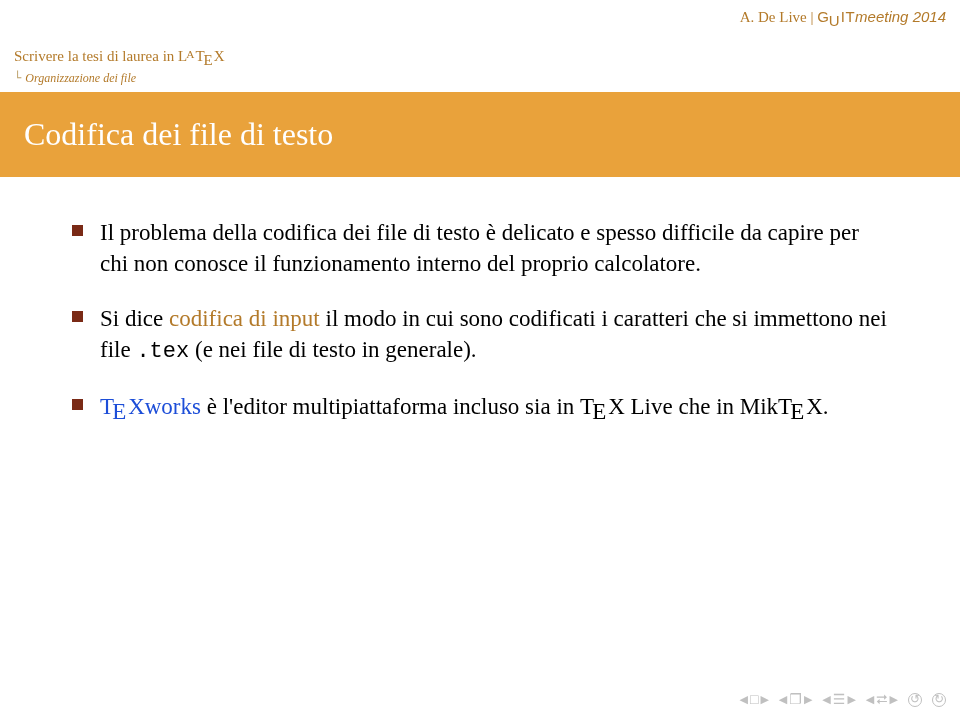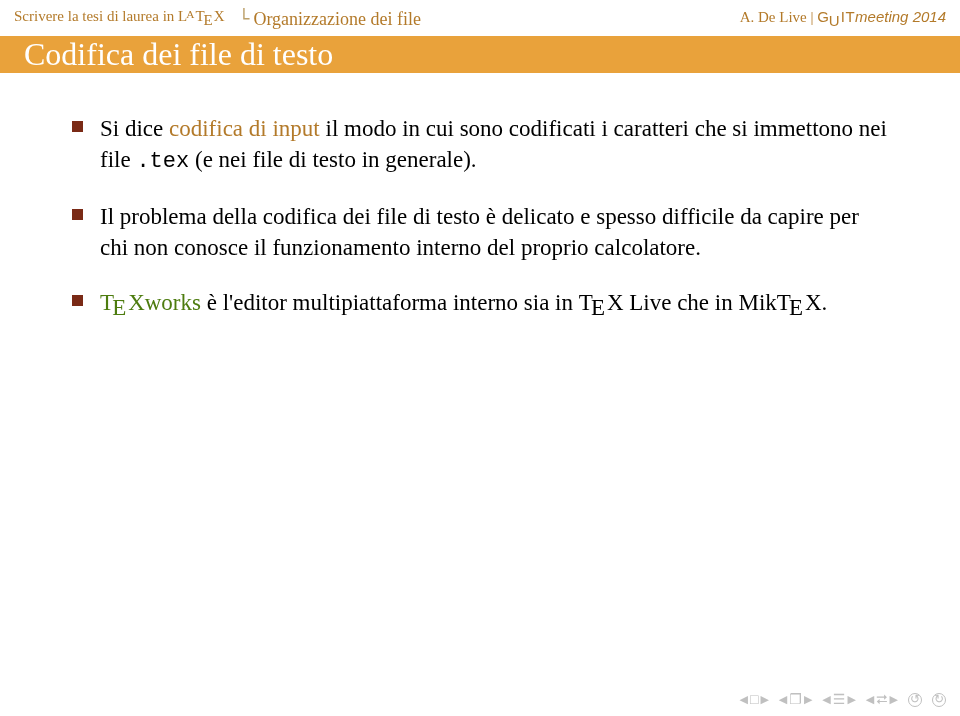--- a/index.html
+++ b/index.html
@@ -1,31 +1,31 @@
 <!DOCTYPE html>
 <html><head>
 <meta charset="utf-8">
 <style>
   * { margin: 0; padding: 0; box-sizing: border-box; }
   html, body { width: 960px; height: 716px; font-family: Georgia, 'Times New Roman', serif; background: #fff; color: #000; overflow: hidden; }
   .slide { width: 960px; height: 716px; position: relative; display: flex; flex-direction: column; }
   .header { padding: 8px 14px 6px 14px; display: flex; justify-content: space-between; font-size: 15px; }
-  .hdr-left { display: flex; flex-direction: row; gap: 14px; }
+  .hdr-left { display: flex; flex-direction: column; gap: 2px; margin-top: 40px; }
   .hdr-title { color: #b37a2a; }
-  .breadcrumb { color: #b37a2a; font-size: 18px; }
+  .breadcrumb { color: #b37a2a; font-size: 12px; font-style: italic; }
   .breadcrumb .tree { color: #bca06a; margin-right: 4px; font-family: 'DejaVu Sans', sans-serif; }
   .breadcrumb.lvl2 { padding-left: 18px; }
   .hdr-right { color: #b37a2a; font-size: 15px; white-space: nowrap; }
-  .title-band { background: #e9a23b; padding: 0 24px; }
+  .title-band { background: #e9a23b; padding: 24px 24px; }
   .title-band h1 { color: #fff; font-weight: normal; font-size: 32px; }
   .body { padding: 40px 70px 0 100px; font-size: 23px; line-height: 1.35; }
   .item { position: relative; margin-bottom: 24px; }
   .item .sq { position: absolute; left: -28px; top: 8px; width: 11px; height: 11px; background: #7a2a16; }
   .accent { color: #b37a2a; }
-  .red { color: #4d7c0f; }
+  .red { color: #1d4ed8; }
   .tt { font-family: 'Courier New', monospace; font-size: 22px; }
   .latex { font-family: Georgia, serif; }
   .la-a { font-size: 0.75em; vertical-align: 0.3em; position: relative; left: -0.1em; }
   .la-e { vertical-align: -0.22em; position: relative; left: -0.08em; }
   .guit { font-family: Liberation Sans, sans-serif; letter-spacing: 0.5px; }
   .guit .u { vertical-align: -0.25em; position: relative; left: -0.05em; }
   .smcaps { font-style: italic; font-family: Liberation Sans, sans-serif; margin-top: 28px; }
   .navbar { position: absolute; bottom: 8px; right: 14px; display: flex; gap: 10px; align-items: center; color: #c0c0c0; font-size: 14px; }
   .navbtn { display: inline-flex; align-items: center; gap: 2px; }
   .tri { font-size: 11px; }
@@ -53,32 +53,32 @@
   </div>
 
   <div class="title-band">
     <h1>Codifica dei file di testo</h1>
   </div>
 
   <div class="body">
 
     <div class="item">
       <span class="sq"></span>
-      <span>Si dice </span><span class="accent">codifica di input</span><span> il modo in cui sono codificati i caratteri che si immettono nei file </span><span class="tt">.tex</span><span> (e nei file di testo in generale).</span>
+      <span>Il problema della codifica dei file di testo è delicato e spesso difficile da capire per chi non conosce il funzionamento interno del proprio calcolatore.</span>
     </div>
 
     <div class="item">
       <span class="sq"></span>
-      <span>Il problema della codifica dei file di testo è delicato e spesso difficile da capire per chi non conosce il funzionamento interno del proprio calcolatore.</span>
+      <span>Si dice </span><span class="accent">codifica di input</span><span> il modo in cui sono codificati i caratteri che si immettono nei file </span><span class="tt">.tex</span><span> (e nei file di testo in generale).</span>
     </div>
 
 
     <div class="item">
       <span class="sq"></span>
-      <span class="red"><span>T</span><span class="la-e">E</span><span>Xworks</span></span><span> è l'editor multipiattaforma interno sia in </span><span class="latex"><span>T</span><span class="la-e">E</span><span>X</span></span><span> Live che in Mik</span><span class="latex"><span>T</span><span class="la-e">E</span><span>X</span></span><span>.</span>
+      <span class="red"><span>T</span><span class="la-e">E</span><span>Xworks</span></span><span> è l'editor multipiattaforma incluso sia in </span><span class="latex"><span>T</span><span class="la-e">E</span><span>X</span></span><span> Live che in Mik</span><span class="latex"><span>T</span><span class="la-e">E</span><span>X</span></span><span>.</span>
     </div>
 
   </div>
 
   <div class="navbar">
     <span class="navbtn">
         <span class="tri">◀</span>
         <span>□</span>
         <span class="tri">▶</span>
       </span>

